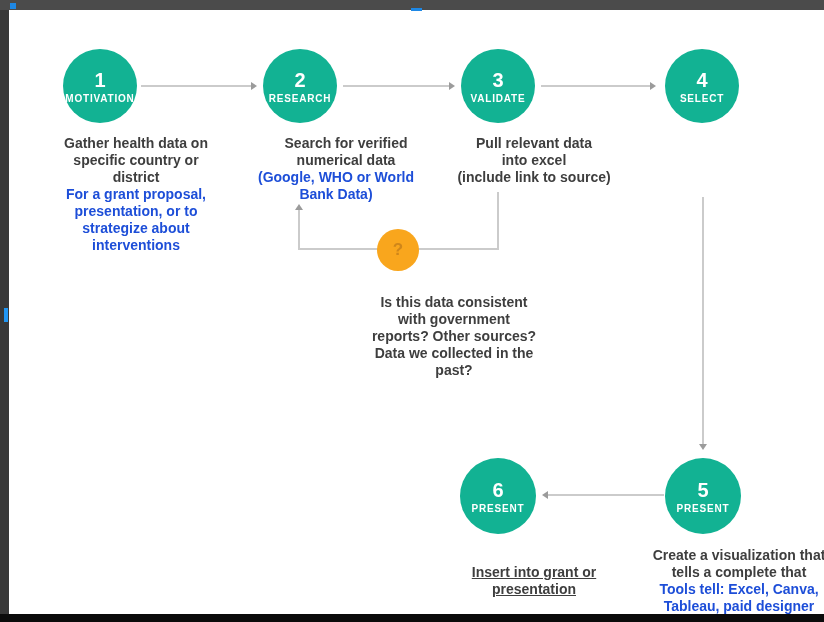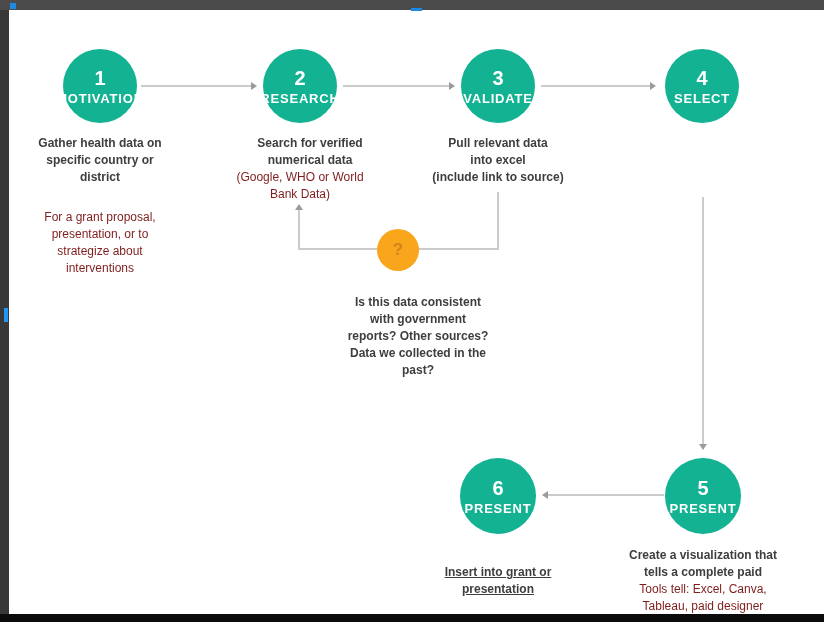--- a/index.html
+++ b/index.html
@@ -24,21 +24,21 @@
     position: absolute;
     border-radius: 50%;
     background: #12b293;
     color: #ffffff;
     display: flex; flex-direction: column;
     align-items: center; justify-content: center;
     text-align: center;
     z-index: 3;
   }
   .circle .num   { font-size: 20px; font-weight: 600; line-height: 22px; }
-  .circle .label { font-size: 13px; font-weight: 600; letter-spacing: 0.8px; margin-top: 2px; }
+  .circle .label { font-size: 10px; font-weight: 600; letter-spacing: 0.8px; margin-top: 2px; }
   .c74 { width: 74px; height: 74px; }
   .c76 { width: 76px; height: 76px; }
   .circle-1 { left: 63px;  top: 49px; }
   .circle-2 { left: 263px; top: 49px; }
   .circle-3 { left: 461px; top: 49px; }
   .circle-4 { left: 665px; top: 49px; }
   .circle-6 { left: 460px; top: 458px; }
   .circle-5 { left: 665px; top: 458px; }
 
   .qcircle {
@@ -48,27 +48,28 @@
     display: flex; align-items: center; justify-content: center;
     font-size: 17px; font-weight: 700;
     z-index: 3;
   }
 
   
   .tblock {
     position: absolute;
     text-align: center;
     white-space: pre-line;
-    font-size: 12px; line-height: 17px;
+    font-size: 14px; line-height: 17px;
     color: #3e3e3e; font-weight: 600;
     z-index: 2;
+    margin-left: 36px;
   }
-  .tgray { color: #7f1d1d; font-weight: 400; }
+  .tgray { color: #1d4ed8; font-weight: 700; }
   .t1-title { left: 10px;  top: 135px; width: 180px; }
-  .t1-sub   { left: 10px;  top: 209px; width: 180px; }
+  .t1-sub   { left: 10px;  top: 186px; width: 180px; }
   .t2-title { left: 220px; top: 135px; width: 180px; }
   .t2-sub   { left: 205px; top: 169px; width: 190px; }
   .t3-title { left: 408px; top: 135px; width: 180px; }
   .t4-title { left: 607px; top: 135px; width: 190px; }
   .q-text   { left: 328px; top: 294px; width: 180px; }
   .t6-title { left: 408px; top: 564px; width: 180px; text-decoration: underline; }
   .t5-title { left: 605px; top: 547px; width: 196px; }
   .t5-sub   { left: 605px; top: 581px; width: 196px; }
 
   
@@ -163,17 +164,17 @@
   <div class="tblock q-text">Is this data consistent
 with government
 reports? Other sources?
 Data we collected in the
 past?</div>
 
   <div class="tblock t6-title">Insert into grant or
 presentation</div>
 
   <div class="tblock t5-title"><span>Create a visualization that
-tells a </span><span style="font-weight:700;">complete</span><span> paid</span></div>
+tells a </span><span style="font-weight:700;">complete</span><span> that</span></div>
   <div class="tblock tgray t5-sub">Tools tell: Excel, Canva,
 Tableau, paid designer</div>
 
 </div>
 
 </body></html>

